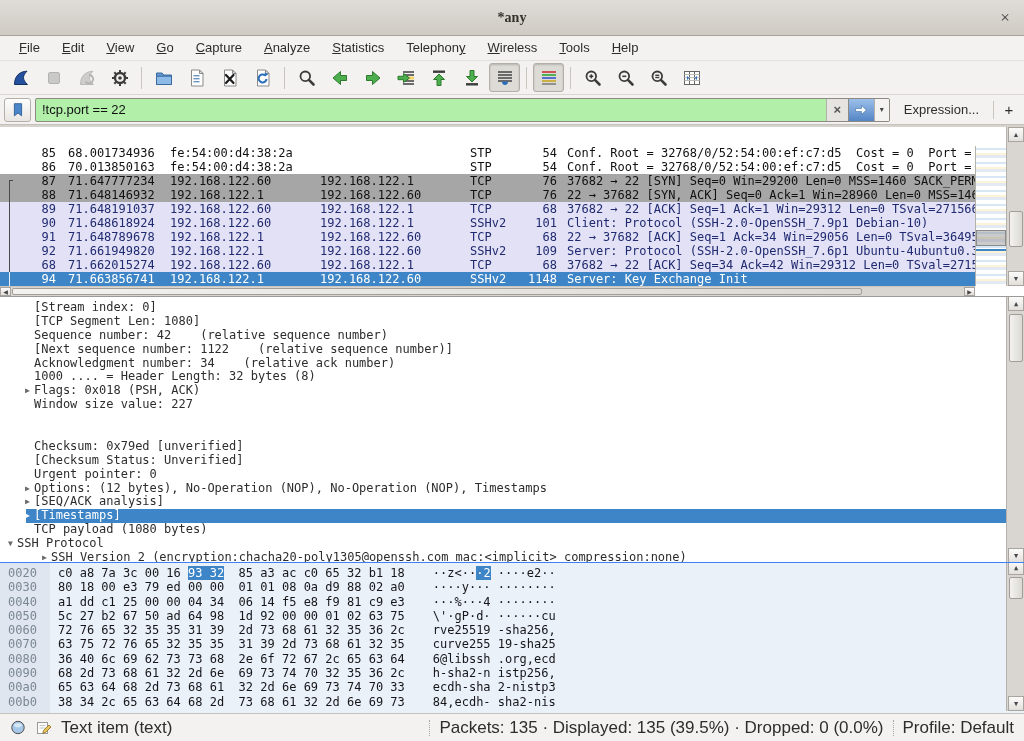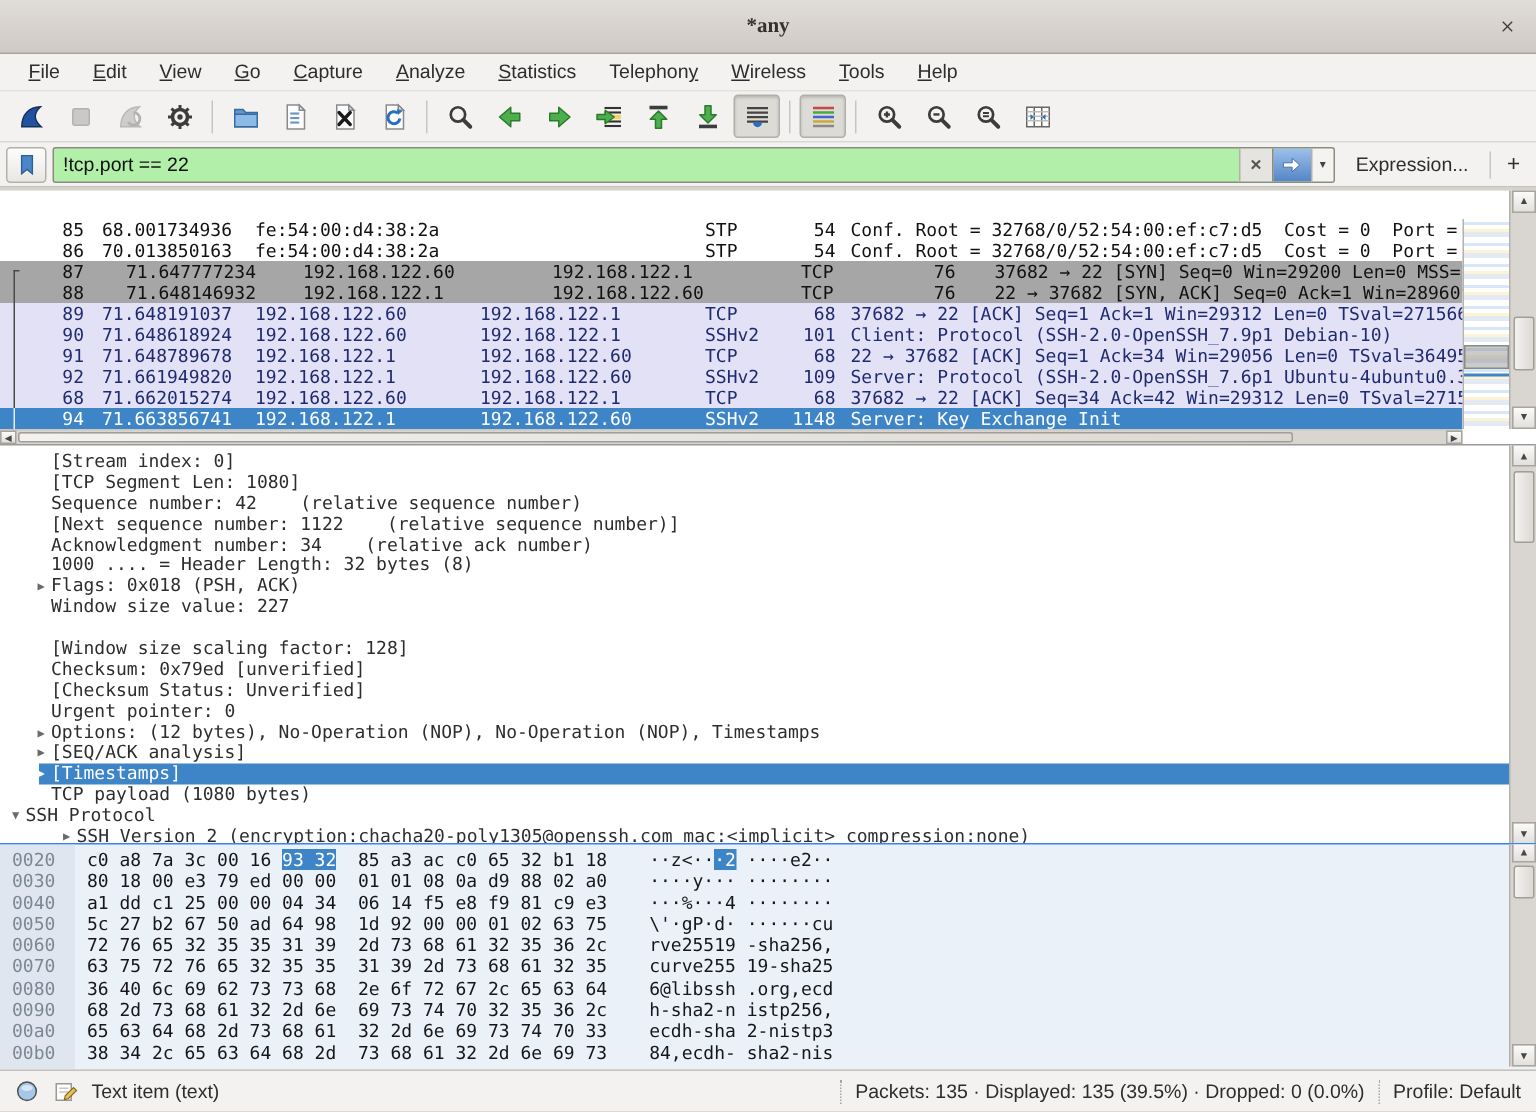--- a/index.html
+++ b/index.html
@@ -79,21 +79,21 @@
   .hcell { padding:1px 4px 0 6px; border-right:1px solid #c9c6c0; overflow:hidden; white-space:nowrap; flex:none; }
   .col-no{width:62px;} .col-time{width:102px;} .col-src{width:150px;} .col-dst{width:150px;}
   .col-proto{width:57px;} .col-len{width:40px;} .col-info{flex:1; border-right:none;}
   .prows { position:absolute; left:0; top:19px; width:975px; height:140px; overflow:hidden; }
   .prow { display:flex; height:14px; line-height:14px; font-family:"DejaVu Sans Mono",monospace;
     font-size:12px; white-space:pre; position:relative; }
   .pcell { padding:0 4px 0 6px; overflow:hidden; flex:none; }
   .pcell.col-no { text-align:right; padding-right:6px; }
   .pcell.col-len { text-align:right; padding-right:4px; }
   .rw { background:#fff; color:#111; }
-  .rg { background:var(--row-gray); color:#111;gap:16px; }
+  .rg { background:var(--row-gray); color:#111; }
   .rl { background:var(--row-lavender); color:var(--row-lavender-text); }
   .rs { background:var(--selection); color:#fff; }
   .prow.relline::after { content:""; position:absolute; left:9px; top:0; bottom:0; width:1px; background:#4a4a4a; }
   .prow.rel-first::after { top:6px; }
   .prow.rel-first::before { content:""; position:absolute; left:9px; top:6px; width:4px; height:1px; background:#4a4a4a; }
   .prow.rs.relline::after, .prow.rs.rel-first::before { background:#e8eef5; }
 
   .minimap { position:absolute; left:975px; top:19px; width:31px; height:140px;
     border-left:1px solid #b5b2ac;
     background:repeating-linear-gradient(to bottom,
@@ -129,21 +129,21 @@
   .hx-offcol { position:absolute; left:0; top:0; bottom:0; width:50px; background:#dfe6ef; }
   .hxrow { height:14.3px; line-height:14.3px; white-space:pre; display:flex; position:relative; }
   .hx-off { flex:none; margin-left:8px; width:36px; color:#7b8794; }
   .hx-hex { flex:none; margin-left:14px; }
   .hx-ascii { flex:none; margin-left:28px; }
   .hx-hl { background:var(--selection); color:#fff; }
 
   
   .statusbar { position:absolute; left:0; top:713px; width:1024px; height:28px;
     background:var(--chrome); border-top:1px solid #c4c1bb;
-    display:flex; align-items:center; padding:0 10px; gap:9px; font-size:13px; }
+    display:flex; align-items:center; padding:0 10px; gap:9px; font-size:17px; }
   .st-sep { width:1px; height:16px; border-left:1px dotted #a8a49e; }
   .st-spacer { flex:1; }
 </style>
 </head>
 <body>
 
 <div class="win">
 
   <div class="titlebar">
     <div class="title">*any</div>
@@ -405,21 +405,21 @@
     <div>
         <div class="drow"><span style="width: 21px; flex: 0 0 auto;"></span><span class="dexp"></span><span>[Stream index: 0]</span></div>
         <div class="drow"><span style="width: 21px; flex: 0 0 auto;"></span><span class="dexp"></span><span>[TCP Segment Len: 1080]</span></div>
         <div class="drow"><span style="width: 21px; flex: 0 0 auto;"></span><span class="dexp"></span><span>Sequence number: 42    (relative sequence number)</span></div>
         <div class="drow"><span style="width: 21px; flex: 0 0 auto;"></span><span class="dexp"></span><span>[Next sequence number: 1122    (relative sequence number)]</span></div>
         <div class="drow"><span style="width: 21px; flex: 0 0 auto;"></span><span class="dexp"></span><span>Acknowledgment number: 34    (relative ack number)</span></div>
         <div class="drow"><span style="width: 21px; flex: 0 0 auto;"></span><span class="dexp"></span><span>1000 .... = Header Length: 32 bytes (8)</span></div>
         <div class="drow"><span style="width: 21px; flex: 0 0 auto;"></span><span class="dexp">▶</span><span>Flags: 0x018 (PSH, ACK)</span></div>
         <div class="drow"><span style="width: 21px; flex: 0 0 auto;"></span><span class="dexp"></span><span>Window size value: 227</span></div>
         <div class="drow"><span style="width: 21px; flex: 0 0 auto;"></span><span class="dexp"></span></div>
-        <div class="drow"><span style="width: 21px; flex: 0 0 auto;"></span><span class="dexp"></span><span>[Window size scaling factor: 128]</span></div>
+        <div class="drow"><span style="width: 21px; flex: 0 0 auto;"></span><span class="dexp"></span></div>
         <div class="drow"><span style="width: 21px; flex: 0 0 auto;"></span><span class="dexp"></span><span>Checksum: 0x79ed [unverified]</span></div>
         <div class="drow"><span style="width: 21px; flex: 0 0 auto;"></span><span class="dexp"></span><span>[Checksum Status: Unverified]</span></div>
         <div class="drow"><span style="width: 21px; flex: 0 0 auto;"></span><span class="dexp"></span><span>Urgent pointer: 0</span></div>
         <div class="drow"><span style="width: 21px; flex: 0 0 auto;"></span><span class="dexp">▶</span><span>Options: (12 bytes), No-Operation (NOP), No-Operation (NOP), Timestamps</span></div>
         <div class="drow"><span style="width: 21px; flex: 0 0 auto;"></span><span class="dexp">▶</span><span>[SEQ/ACK analysis]</span></div>
         <div class="drow sel"><span style="width: 21px; flex: 0 0 auto;"></span><span class="dexp">▶</span><span>[Timestamps]</span></div>
         <div class="drow"><span style="width: 21px; flex: 0 0 auto;"></span><span class="dexp"></span><span>TCP payload (1080 bytes)</span></div>
         <div class="drow"><span style="width: 4px; flex: 0 0 auto;"></span><span class="dexp">▼</span><span>SSH Protocol</span></div>
         <div class="drow"><span style="width: 38px; flex: 0 0 auto;"></span><span class="dexp">▶</span><span>SSH Version 2 (encryption:chacha20-poly1305@openssh.com mac:&lt;implicit&gt; compression:none)</span></div>
       </div>

